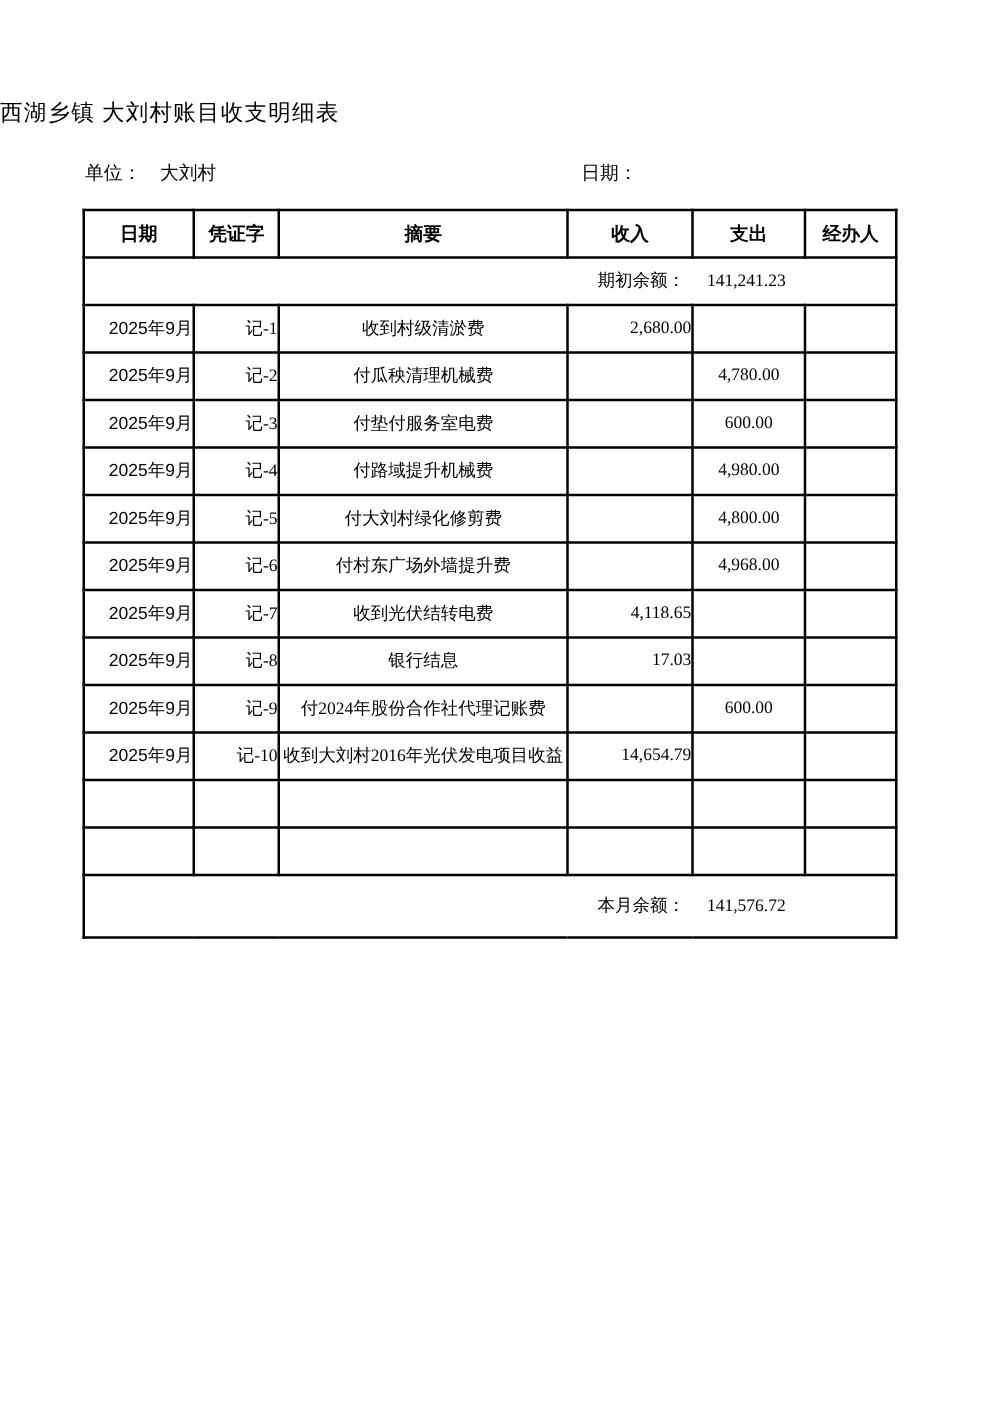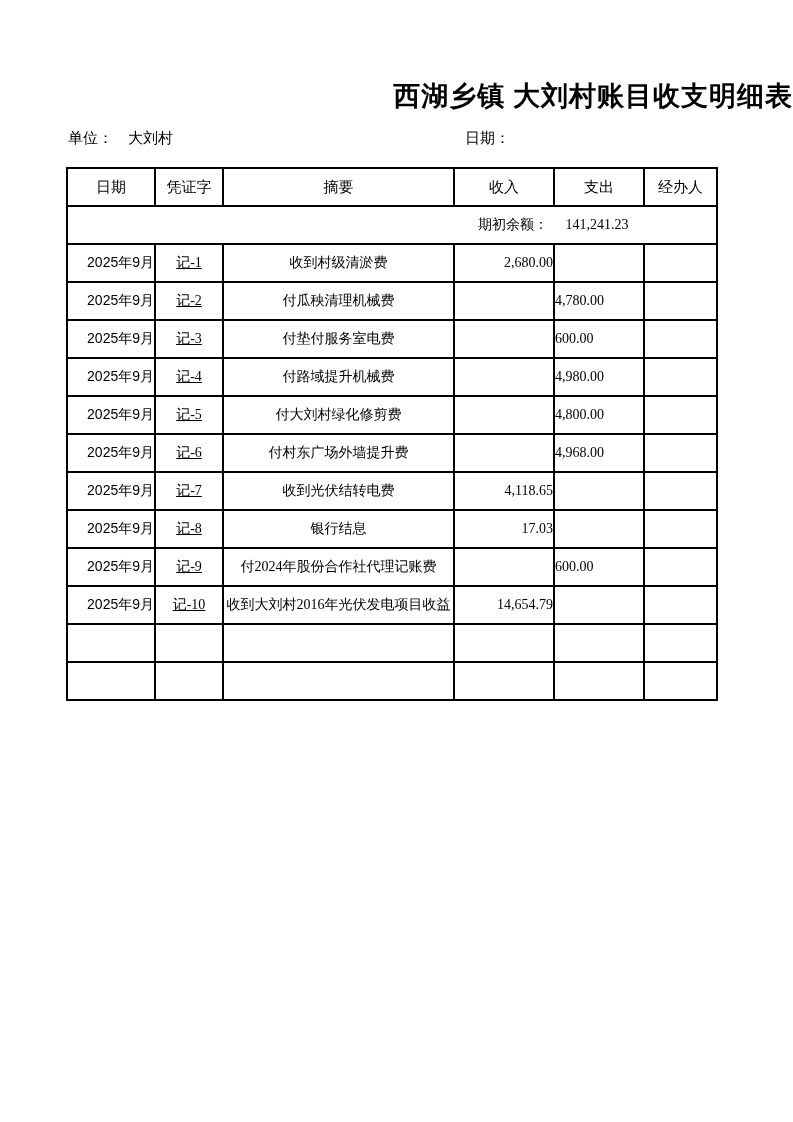--- a/index.html
+++ b/index.html
@@ -7,23 +7,23 @@
   body {
     position: relative;
     background: #ffffff;
     color: #000000;
     font-family: "Liberation Serif", "DejaVu Serif", serif;
     overflow: hidden;
   }
   .page-title {
     position: absolute;
     top: 78px; left: 0; right: 0;
-    text-align: right;
-    font-size: 27px;
-    font-weight: 700;
+    text-align: left;
+    font-size: 18px;
+    font-weight: 400;
     letter-spacing: 1px;
     font-family: "Liberation Serif", "DejaVu Serif", serif;
   }
   .meta-line {
     position: absolute;
     top: 129px; left: 66px;
     width: 650px; height: 20px;
     font-size: 15px;
   }
   .meta-line .unit-label   { position: absolute; left: 2px;   top: 0; }
@@ -42,33 +42,33 @@
   table.ledger th, table.ledger td {
     border: 2px solid #000000;
     height: 38px;
     padding: 0;
     overflow: hidden;
     white-space: nowrap;
     vertical-align: middle;
   }
   table.ledger th {
     font-size: 15px;
-    font-weight: normal;
+    font-weight: bold;
     text-align: center;
     font-family: "Liberation Serif", "DejaVu Serif", serif;
   }
   td.col-date {
     text-align: right;
     font-family: "Liberation Sans", "DejaVu Sans", sans-serif;
     font-size: 14px;
   }
-  td.col-voucher { text-align: center; text-decoration: underline; }
+  td.col-voucher { text-align: right; }
   td.col-summary { text-align: center; padding: 0 2px; }
   td.col-income  { text-align: right; padding-right: 6px; }
-  td.col-expense { text-align: left; padding-right: 4px; margin-left: 36px; }
+  td.col-expense { text-align: center; padding-right: 4px; margin-left: 36px; }
   td.col-handler { text-align: center; }
 
   tr.balance-row td {
     text-align: left;
     padding-left: 410px;
   }
   tr.balance-row .bal-label { display: inline-block; text-align: center; }
   tr.balance-row .bal-value { display: inline-block; margin-left: 14px; }
 
   tr.total-row td.total-label-cell {
@@ -207,14 +207,20 @@
         <td class="col-handler"></td>
       </tr>
       <tr>
         <td class="col-date"></td>
         <td class="col-voucher"></td>
         <td class="col-summary"></td>
         <td class="col-income"></td>
         <td class="col-expense"></td>
         <td class="col-handler"></td>
       </tr>
+    <tr class="balance-row closing-row">
+      <td colspan="6">
+        <span class="bal-label">本月余额：</span>
+        <span class="bal-value">141,576.72</span>
+      </td>
+    </tr>
   </tbody>
 </table>
 
 </body></html>

